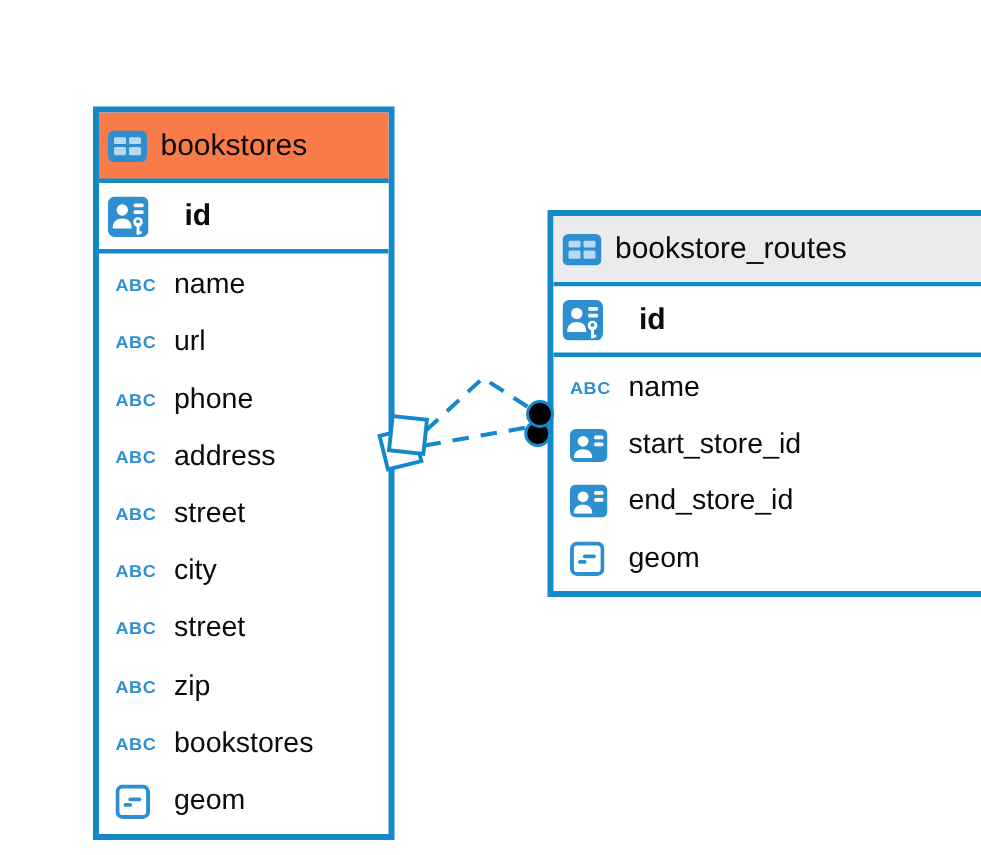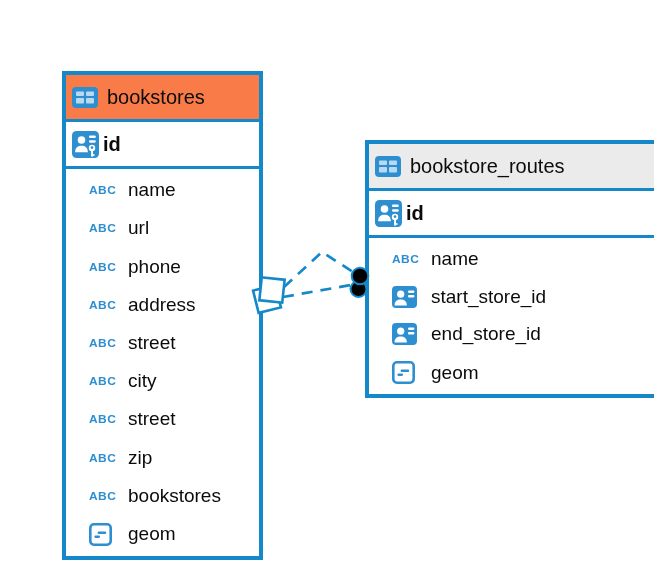--- a/index.html
+++ b/index.html
@@ -16,25 +16,25 @@
   .tbl{position:absolute;box-sizing:border-box;background:#fff;border:4px solid var(--blue);display:flex;flex-direction:column;}
   #tbl-bookstores{left:62px;top:59px;width:201px;height:489px;margin-top:12px;}
   #tbl-routes{left:365px;top:140px;width:314px;height:258px;}
 
   .t-header{box-sizing:border-box;height:47px;flex:0 0 47px;display:flex;align-items:center;gap:9px;
     padding:0 6px;border-bottom:3px solid var(--blue);}
   #tbl-bookstores .t-header{background:var(--orange);}
   #tbl-routes .t-header{background:var(--gray);}
   .t-title{font-size:20px;color:var(--text);white-space:nowrap;}
 
-  .pk-row{box-sizing:border-box;height:47px;flex:0 0 47px;display:flex;align-items:center;gap:0;
+  .pk-row{box-sizing:border-box;height:47px;flex:0 0 47px;display:flex;align-items:center;gap:20px;
     padding:0 6px;border-bottom:3px solid var(--blue);background:#fff;}
   .pk-label{font-size:20px;font-weight:700;color:var(--text);}
 
-  .t-body{flex:1 1 auto;display:flex;flex-direction:column;justify-content:space-evenly;padding:2px 16px;}
+  .t-body{flex:1 1 auto;display:flex;flex-direction:column;justify-content:space-evenly;padding:2px 4px;}
   .f-row{display:flex;align-items:center;gap:8px;padding:0 7px;flex:1 1 auto;}
   .f-icon{width:31px;flex:0 0 31px;display:flex;align-items:center;justify-content:flex-start;}
   .hdr-icon,.pk-icon{display:flex;align-items:center;}
   .f-label{font-size:19px;color:var(--text);white-space:nowrap;}
 
   .abc{font-size:12px;font-weight:800;letter-spacing:0.4px;color:var(--icon-blue);
     transform:scaleY(0.95);display:inline-block;}
 
   .overlay{position:absolute;left:0;top:0;pointer-events:none;}
   .rel-line{fill:none;stroke:var(--blue);stroke-width:2.7;stroke-dasharray:11 8;}

